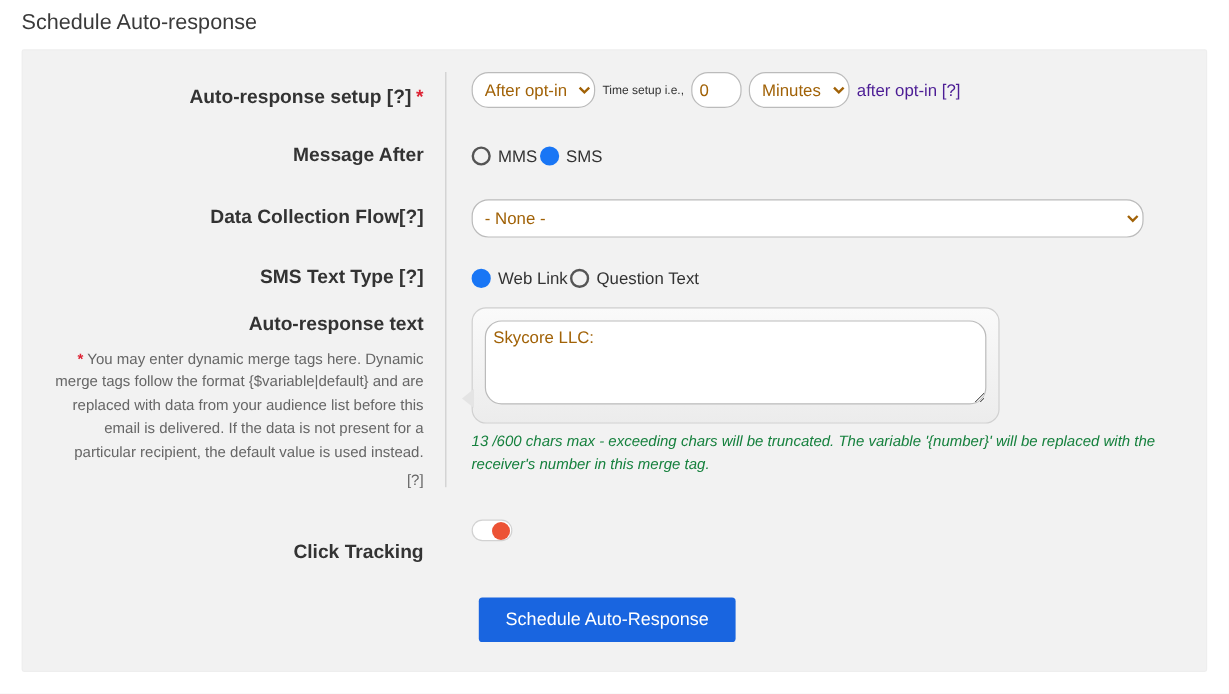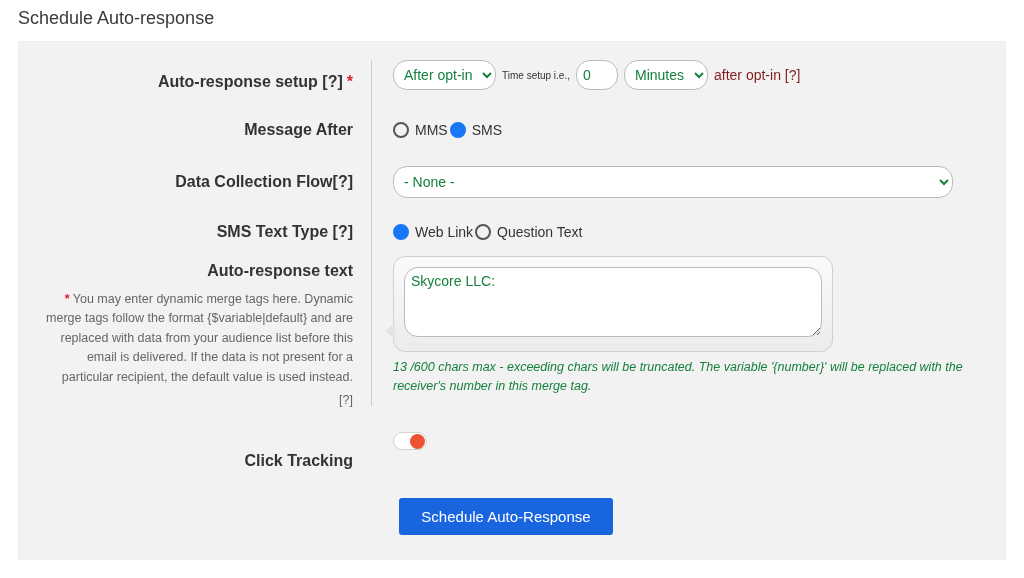--- a/index.html
+++ b/index.html
@@ -6,26 +6,26 @@
     body { font-family: "Helvetica Neue", Arial, sans-serif; width: 1024px; height: 578px; background: #fff; color: #333; }
     .container { padding: 8px 18px 0 18px; }
     .page-title { font-size: 18px; font-weight: 400; color: #3a3a3a; margin-bottom: 12px; }
     .panel { background: #f2f2f2; padding: 18px 34px 24px 22px; border-radius: 2px; position: relative; border: 1px solid #eee; }
     .form-body { display: flex; position: relative; }
     .left-col { width: 330px; flex-shrink: 0; padding-right: 18px; }
     .right-col { flex: 1; padding-left: 22px; }
     .divider { width: 1px; background: #ccc; position: absolute; left: 330px; top: 0; bottom: 70px; }
     .hint { font-size: 12.5px; color: #666; line-height: 1.55; text-align: right; margin-top: 4px; }
     .red { color: #d23; font-weight: bold; }
-    select, input[type="text"], textarea { border: 1px solid #bbb; background: #fff; font-size: 14px; padding: 5px 6px; border-radius: 14px; color: #15803d; font-family: inherit; }
+    select, input[type="text"], textarea { border: 1px solid #bbb; background: #fff; font-size: 14px; padding: 5px 6px; border-radius: 14px; color: #a16207; font-family: inherit; }
     select { height: 30px; }
     input[type="text"] { height: 30px; }
     .row-setup { display: flex; align-items: center; gap: 6px; flex-wrap: wrap; }
     .inline-text { font-size: 10px; color: #333; }
-    .help { font-size: 14px; color: #7f1d1d; }
+    .help { font-size: 14px; color: #4c1d95; }
     .radio-group { display: flex; align-items: center; gap: 2px; }
     .radio { display: inline-flex; align-items: center; gap: 6px; font-size: 14px; cursor: pointer; }
     .radio .circle { width: 16px; height: 16px; border: 2px solid #555; border-radius: 50%; display: inline-block; position: relative; }
     .radio.selected .circle { border-color: #1976f5; background: #1976f5; }
     .full-select { width: 560px; height: 32px; }
     .bubble { position: relative; background: linear-gradient(#fafafa,#ececec); border: 1px solid #d0d0d0; border-radius: 12px; padding: 10px; width: 440px; }
     .bubble::after { content: ""; position: absolute; left: -9px; bottom: 12px; width: 0; height: 0; border-top: 8px solid transparent; border-bottom: 8px solid transparent; border-right: 10px solid #e4e4e4; }
     .bubble textarea { width: 100%; height: 70px; resize: both; font-size: 14px; }
     .counter-hint { font-size: 12.5px; font-style: italic; color: #15803d; margin-top: 6px; max-width: 600px; line-height: 1.5; }
     .toggle { position: relative; width: 34px; height: 18px; background: #fff; border: 1px solid #d2d2d2; border-radius: 10px; display: inline-block; cursor: pointer; }

